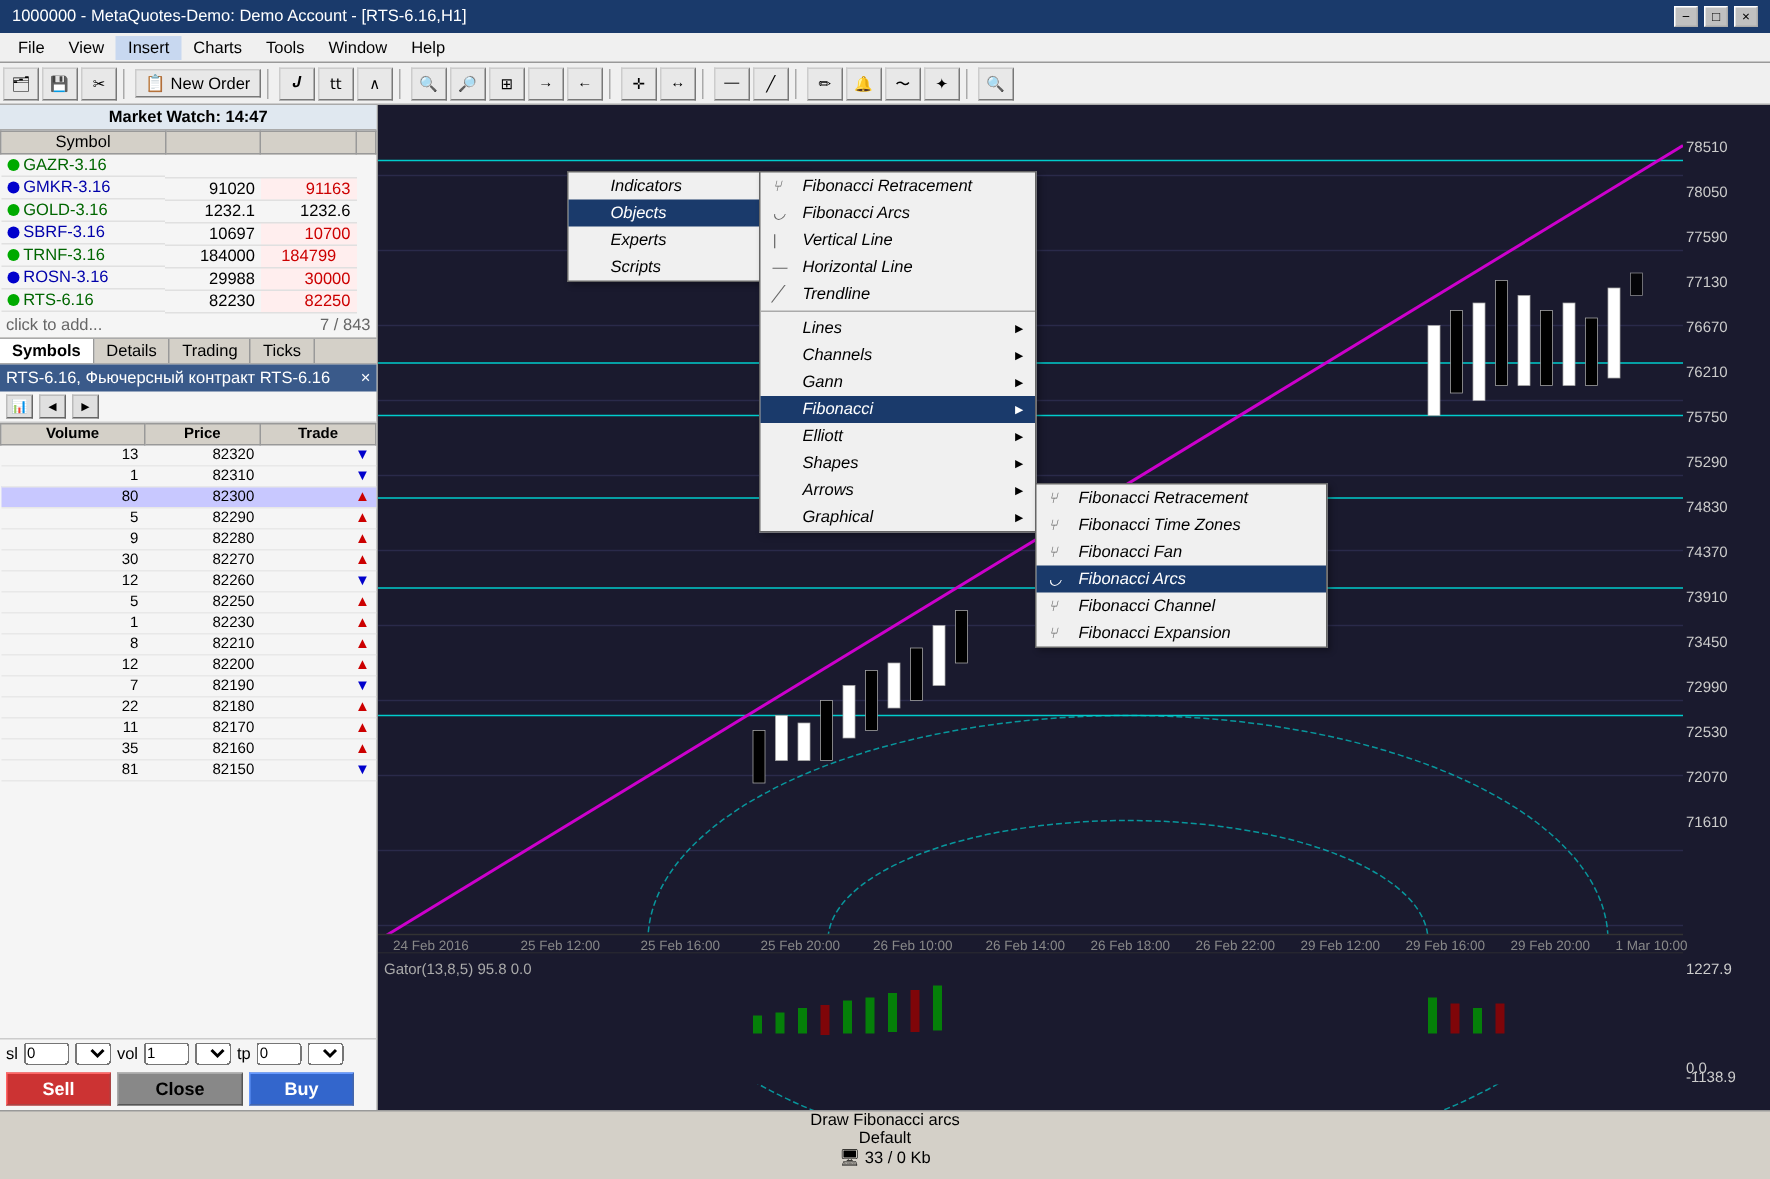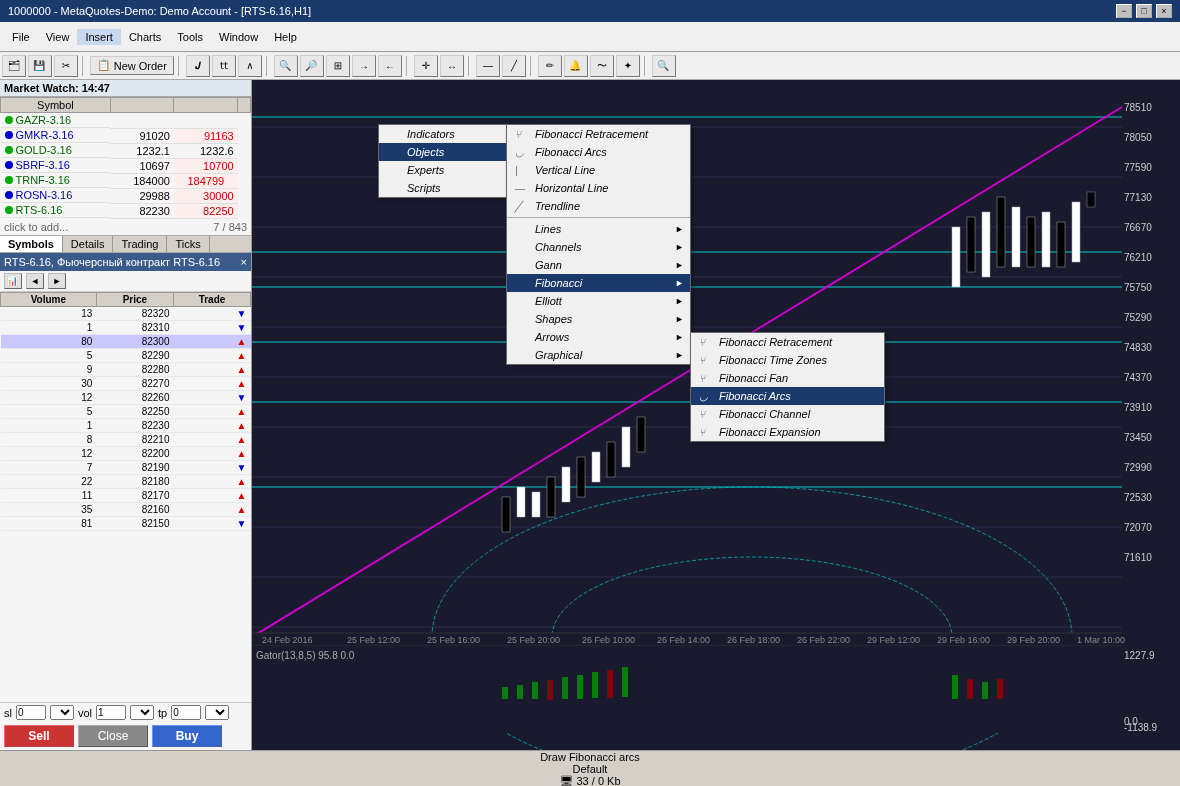--- a/index.html
+++ b/index.html
@@ -22,21 +22,21 @@
       background: #c0c0c0;
       border: 1px outset #fff;
       font-size: 9px;
       display: flex; align-items: center; justify-content: center;
       cursor: pointer; color: black;
     }
 
     
     .menu-bar {
       background: #f0f0f0;
-      height: 30px;
+      height: 20px;
       display: flex;
       align-items: center;
       border-bottom: 1px solid #999;
       padding: 0 4px;
     }
     .menu-item {
       padding: 2px 8px;
       cursor: pointer;
       font-size: 11px;
       color: #000;
@@ -88,21 +88,21 @@
       height: 100%;
     }
 
     .market-watch-header {
       background: #e0e8f0;
       border-bottom: 1px solid #aaa;
       padding: 2px 4px;
       font-size: 11px;
       font-weight: bold;
       display: flex;
-      justify-content: flex-start;
+      justify-content: center;
     }
 
     .market-watch-table {
       width: 100%;
       font-size: 11px;
       border-collapse: collapse;
     }
     .market-watch-table th {
       background: #d4d0c8;
       border: 1px solid #999;
@@ -185,21 +185,21 @@
     
     .bottom-controls {
       display: flex;
       align-items: center;
       padding: 2px 4px;
       gap: 4px;
       border-top: 1px solid #ccc;
       font-size: 11px;
     }
     .btn-sell { background: #cc3333; color: white; border: 1px outset #ff6666; padding: 3px 12px; cursor: pointer; font-size: 12px; font-weight: bold; width: 70px; }
-    .btn-close { background: #888888; color: #ffffff; border: 1px outset #aaaaaa; padding: 3px 8px; cursor: pointer; font-size: 12px; font-weight: normal; width: 70px; }
+    .btn-close { background: #888888; color: #000000; border: 1px outset #aaaaaa; padding: 3px 8px; cursor: pointer; font-size: 12px; font-weight: bold; width: 84px; }
     .btn-buy { background: #3366cc; color: white; border: 1px outset #6699ff; padding: 3px 12px; cursor: pointer; font-size: 12px; font-weight: bold; width: 70px; }
 
     
     .chart-area {
       flex: 1;
       background: #1a1a2e;
       position: relative;
       overflow: hidden;
     }
 

